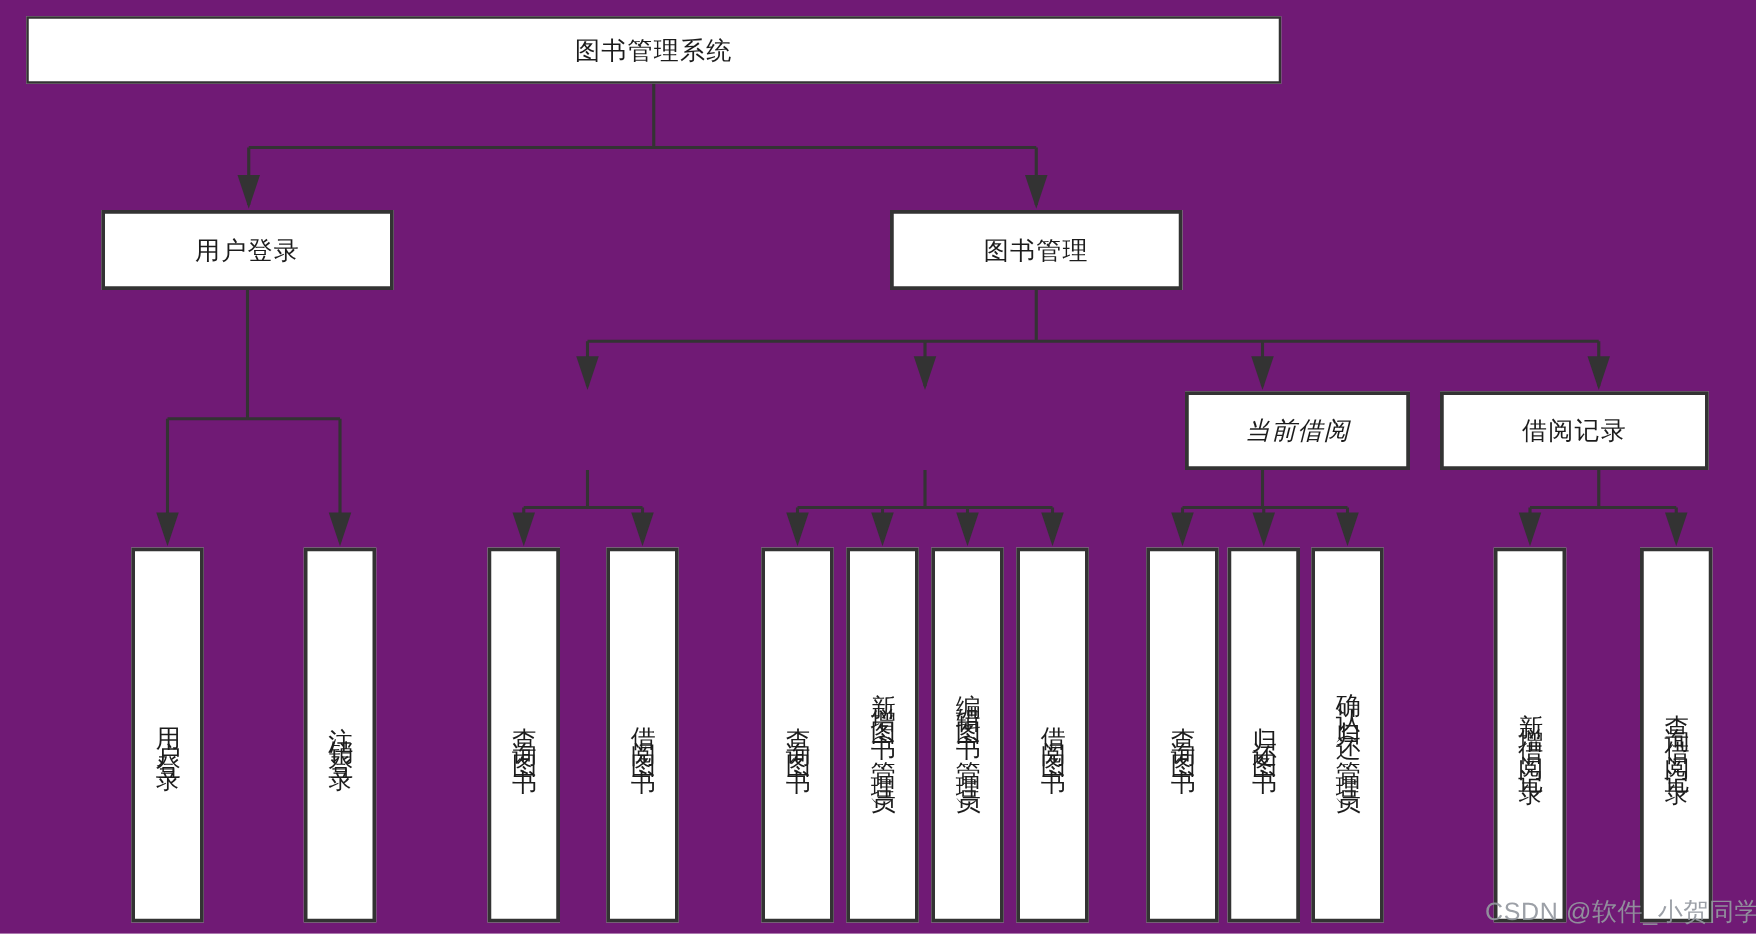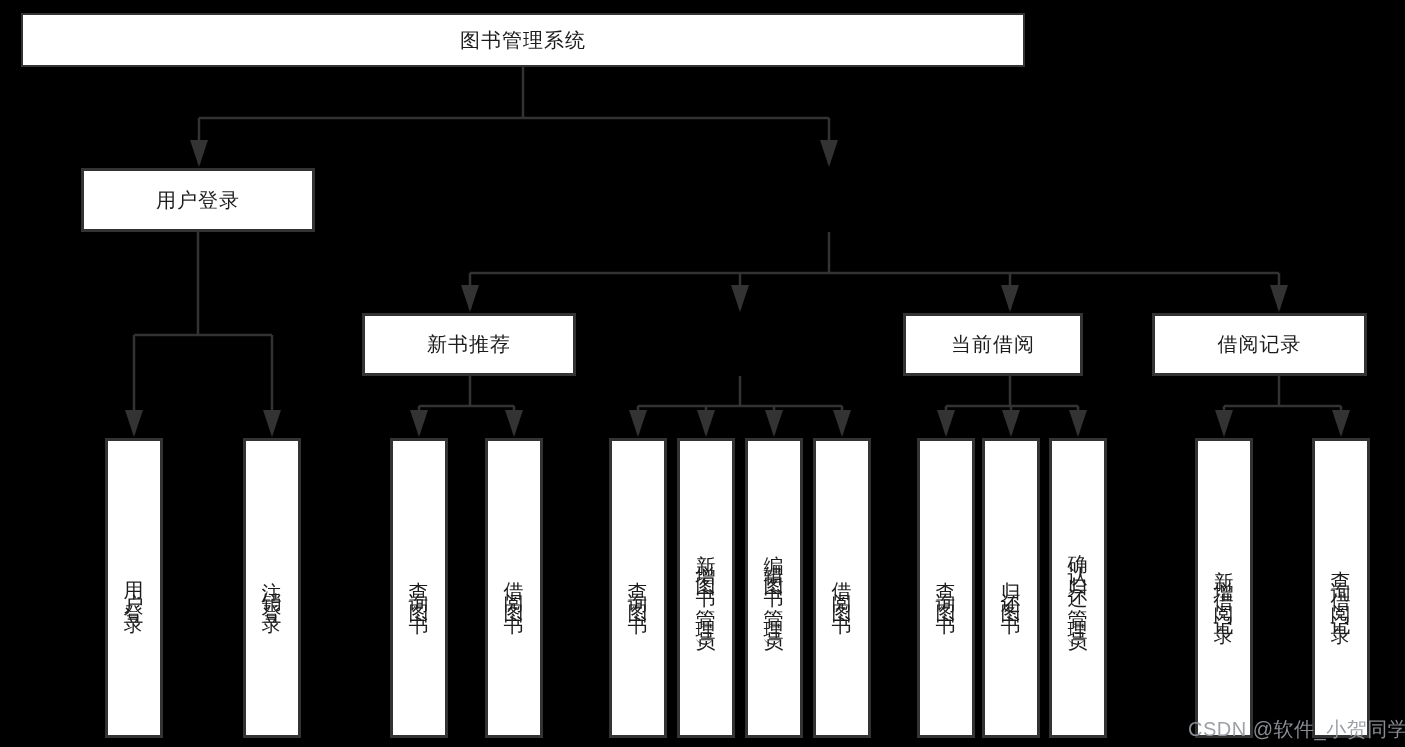--- a/index.html
+++ b/index.html
@@ -1,19 +1,19 @@
 <!DOCTYPE html>
 <html><head>
 <meta charset="utf-8">
 <style>
   html,body{margin:0;padding:0;background:#ffffff;}
   .canvas{
     position:relative;
     width:1405px;height:747px;
-    background:#000000;
+    background:#701a75;
     font-family:"Liberation Sans","DejaVu Sans",sans-serif;
     overflow:hidden;
   }
   svg.wires{position:absolute;left:0;top:0;width:1405px;height:747px;}
   .node{
     position:absolute;
     box-sizing:border-box;
     background:#ffffff;
     border:3px solid #333333;
     display:flex;
@@ -81,23 +81,23 @@
       <polygon points="1002,410 1020,410 1011,437"></polygon>
       <polygon points="1069,410 1087,410 1078,437"></polygon>
       <polygon points="1215,410 1233,410 1224,437"></polygon>
       <polygon points="1332,410 1350,410 1341,437"></polygon>
     </g>
   </svg>
 
   <div class="node h root" style="left:21px;top:13px;width:1004px;height:54px;">图书管理系统</div>
 
   <div class="node h" style="left:81px;top:168px;width:234px;height:64px;">用户登录</div>
+  <div class="node h" style="left:712px;top:168px;width:234px;height:64px;">图书管理</div>
 
-  <div class="node h" style="left:362px;top:313px;width:214px;height:63px;">新书推荐</div>
-  <div class="node h" style="left:903px;top:313px;width:180px;height:63px;">当前借阅</div>
+  <div class="node h" style="left:948px;top:313px;width:180px;height:63px;font-style:italic;">当前借阅</div>
   <div class="node h" style="left:1152px;top:313px;width:215px;height:63px;">借阅记录</div>
 
   <div class="node v" style="left:105px;top:438px;width:58px;height:300px;">
     <span>用户登录</span>
   </div>
   <div class="node v" style="left:243px;top:438px;width:58px;height:300px;">
     <span>注销登录</span>
   </div>
 
   <div class="node v" style="left:390px;top:438px;width:58px;height:300px;">

